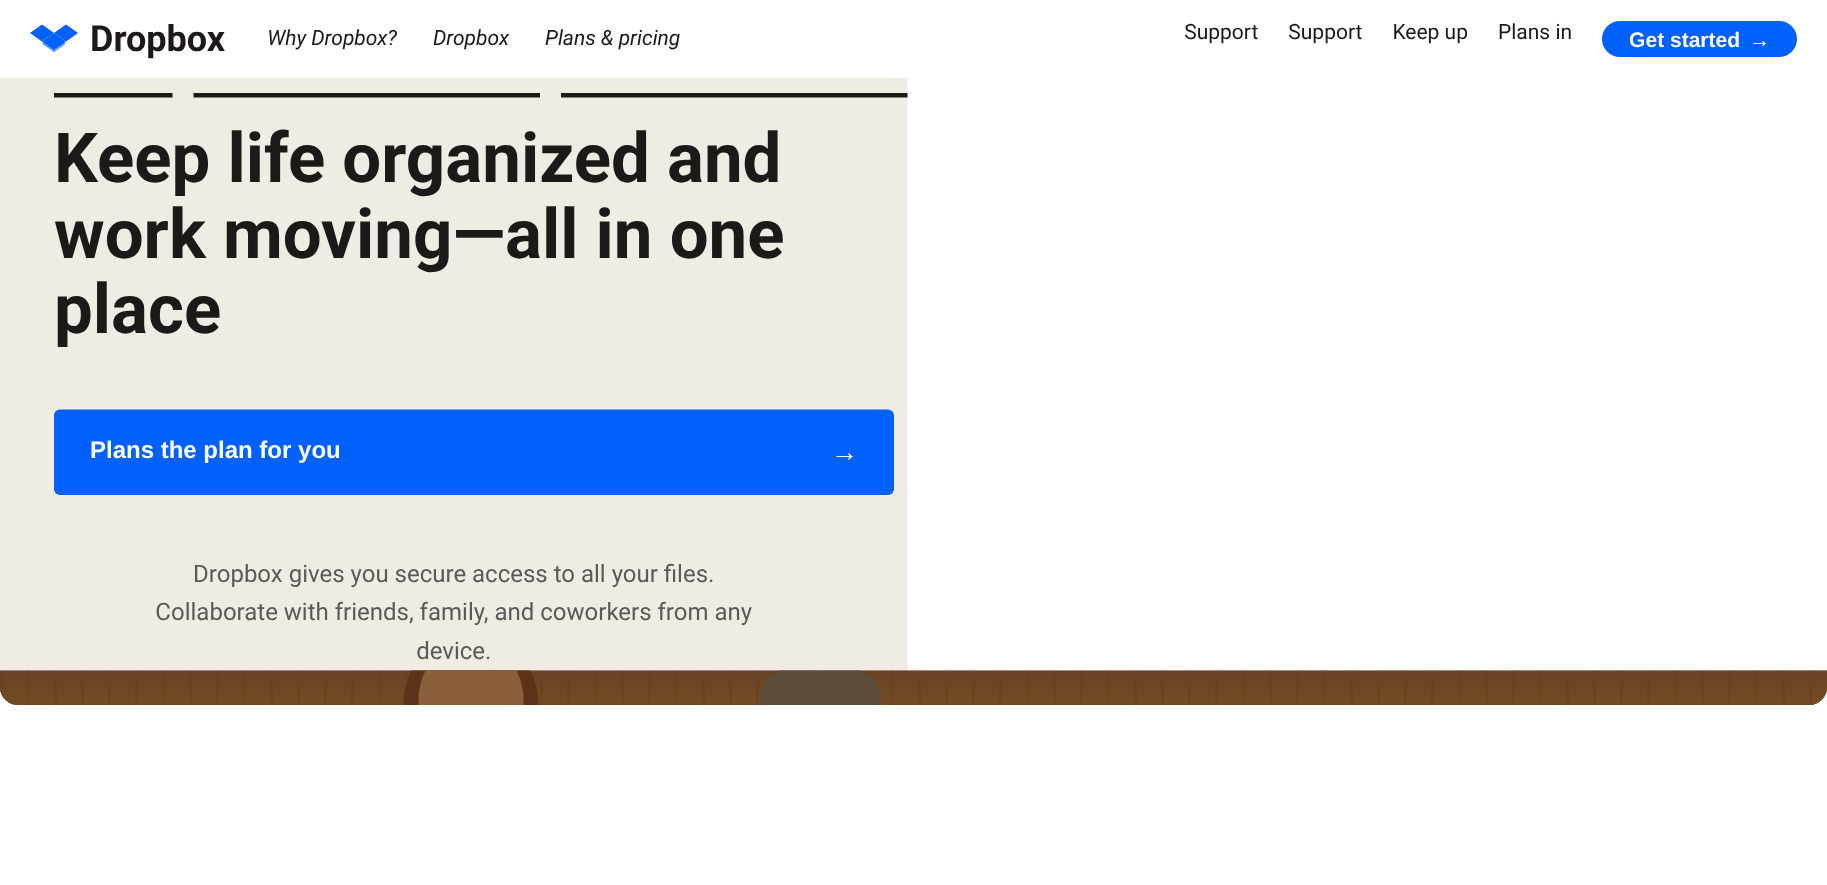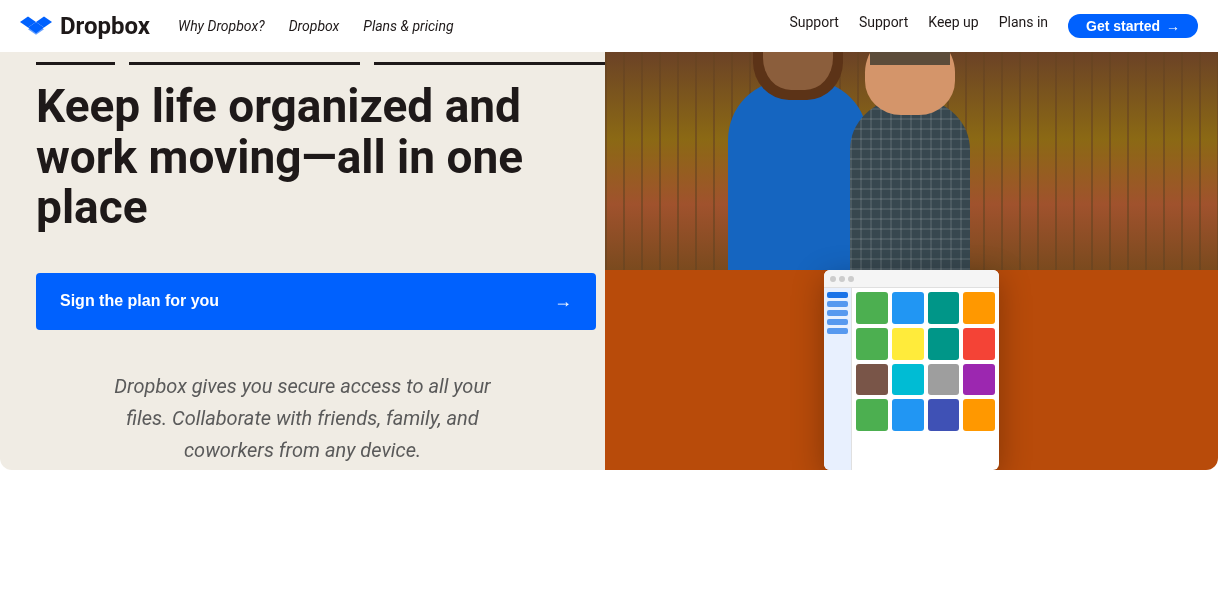--- a/index.html
+++ b/index.html
@@ -70,20 +70,21 @@
       gap: 6px;
       white-space: nowrap;
     }
 
     
     .main-wrapper {
       display: flex;
       height: 418px;
       border-radius: 0 0 12px 12px;
       overflow: hidden;
+      flex-direction: column;
     }
 
     
     .left-panel {
       width: 605px;
       background: #f0ece4;
       display: flex;
       flex-direction: column;
       padding: 0 0 0 36px;
       position: relative;
@@ -128,29 +129,28 @@
       justify-content: space-between;
       margin-top: 40px;
       width: 560px;
       max-width: 560px;
     }
     .cta-arrow {
       font-size: 18px;
     }
 
     .tagline {
-      font-size: 20px;
+      font-size: 16px;
       color: #5a5a5a;
       text-align: center;
       margin-top: 40px;
       max-width: 400px;
       line-height: 1.6;
       align-self: center;
       margin-left: -36px;
-      font-style: italic;
     }
 
     
     .right-panel {
       flex: 1;
       display: flex;
       flex-direction: column;
     }
 
     .photo-section {
@@ -386,21 +386,21 @@
       <div class="line-segment" style="width:88px;"></div>
       <div class="line-gap"></div>
       <div class="line-segment" style="width:258px;"></div>
       <div class="line-gap"></div>
       <div class="line-segment" style="width:258px;"></div>
     </div>
 
     <h1 class="hero-heading">Keep life organized and work moving—all in one place</h1>
 
     <button class="cta-button">
-      <span>Sign the plan for you</span>
+      <span>Plans the plan for you</span>
       <span class="cta-arrow">→</span>
     </button>
 
     <p class="tagline">Dropbox gives you secure access to all your files. Collaborate with friends, family, and coworkers from any device.</p>
   </div>
 
   <div class="right-panel">
 
     <div class="photo-section">
       <div class="photo-placeholder">

